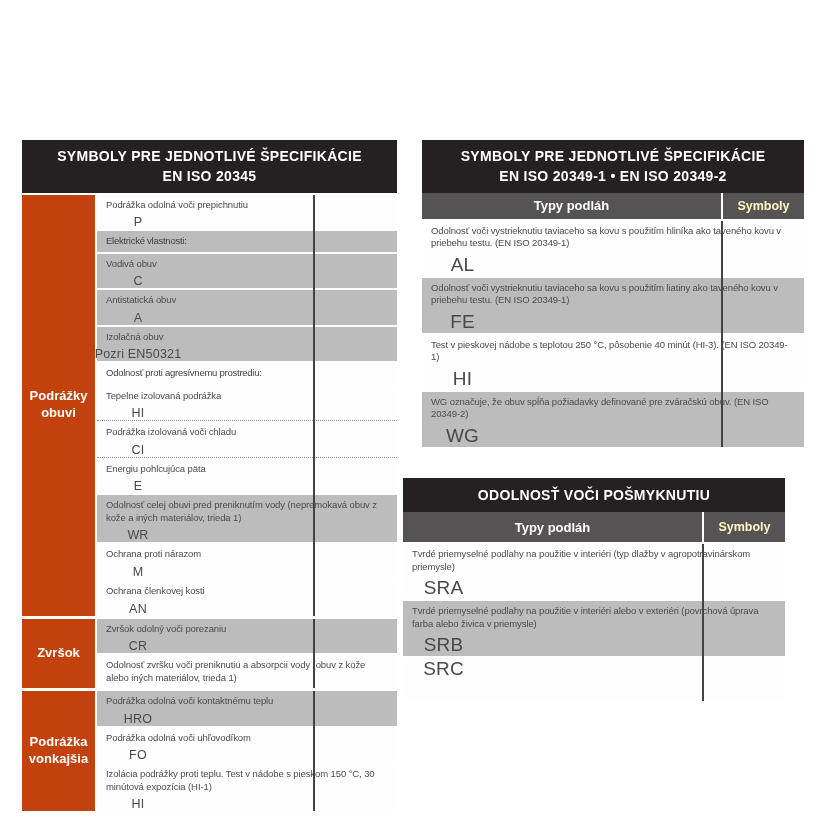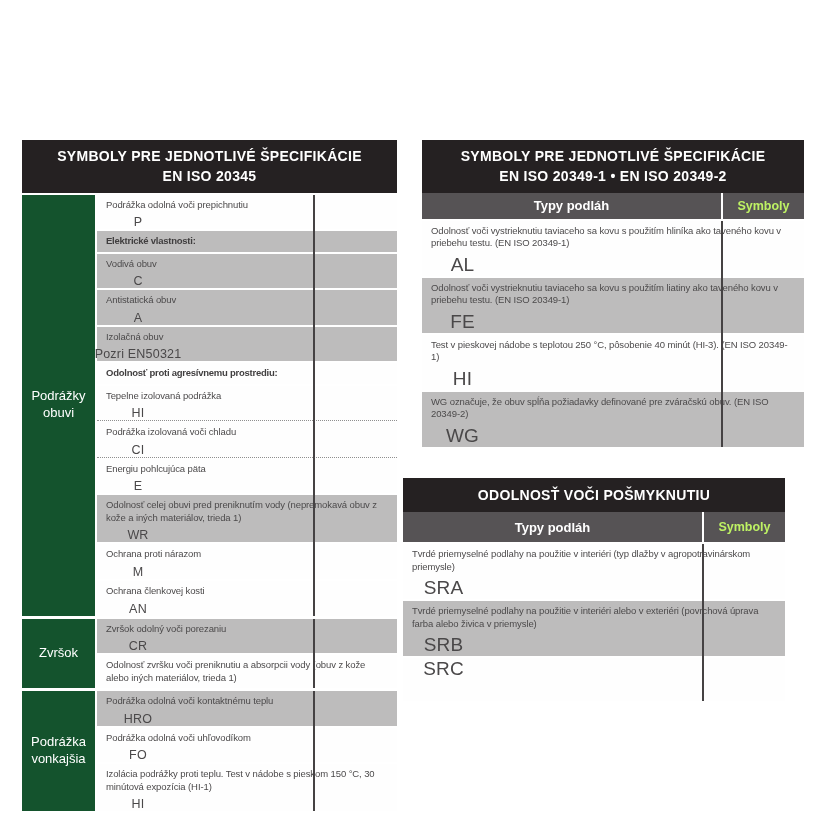--- a/index.html
+++ b/index.html
@@ -46,21 +46,21 @@
     font-size: 13px;
     display: flex;
     align-items: center;
     justify-content: center;
     min-height: 26px;
   }
   .sh-right {
     width: 81px;
     margin-left: 2px;
     background: #565355;
-    color: #bef264;
+    color: #fef9c3;
     font-weight: bold;
     font-size: 12.5px;
     display: flex;
     align-items: center;
     justify-content: center;
   }
   #right-bottom-table .sh-left, #right-bottom-table .sh-right { min-height: 30px; }
 
   
   .rows-wrap { position: relative; margin-top: 2px; }
@@ -103,23 +103,23 @@
   .rt-row { min-height: 42px; }
   .rb-row { min-height: 43px; }
 
   
   .lt-body { margin-top: 2px; }
   .lt-section { display: flex; margin-bottom: 3px; }
   .lt-section:last-child { margin-bottom: 0; }
   .lt-cat {
     width: 73px;
     margin-right: 2px;
-    background: #14532d;
+    background: #c2410c;
     color: #fff;
-    font-weight: normal;
+    font-weight: bold;
     font-size: 13px;
     line-height: 1.3;
     display: flex;
     align-items: center;
     justify-content: center;
     text-align: center;
     padding: 4px 5px;
   }
   .lt-rows { flex: 1; position: relative; }
   .lt-rows::after {
@@ -127,21 +127,21 @@
     position: absolute;
     top: 0; bottom: 0;
     right: 82px;
     width: 2px;
     background: #454243;
   }
   .lt-row { min-height: 29px; }
   .lt-row .sym { width: 82px; font-size: 12.5px; }
   .lt-row.bold-row { min-height: 17px; }
   .bold-row .desc {
-    font-weight: bold;
+    font-weight: normal;
     font-size: 9.5px;
     letter-spacing: -0.25px;
     white-space: nowrap;
     color: #403e3f;
   }
   .lt-row.dotted { border-bottom: 1px dotted #8f8f8f; margin-bottom: 1px; }
 </style>
 </head>
 <body>
 

